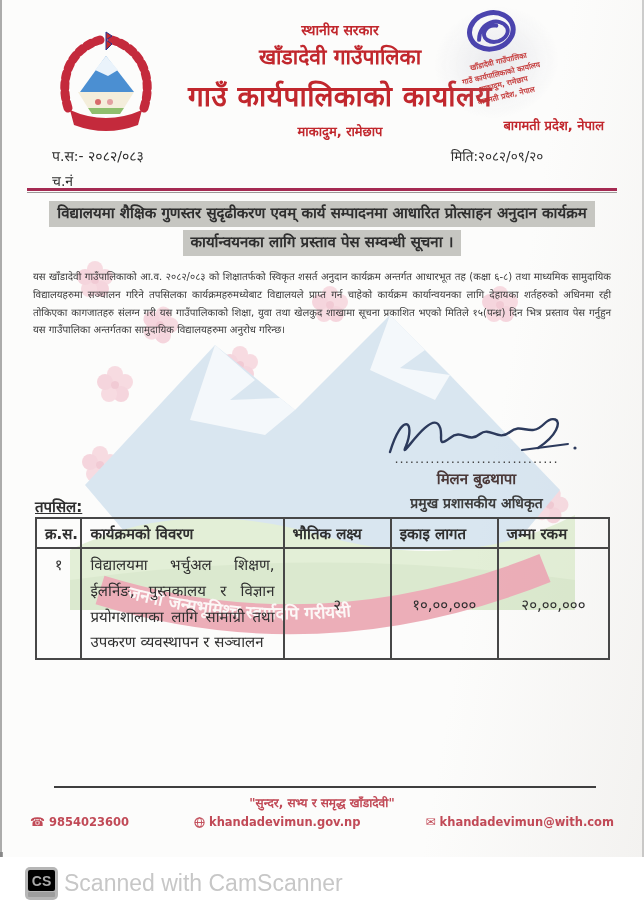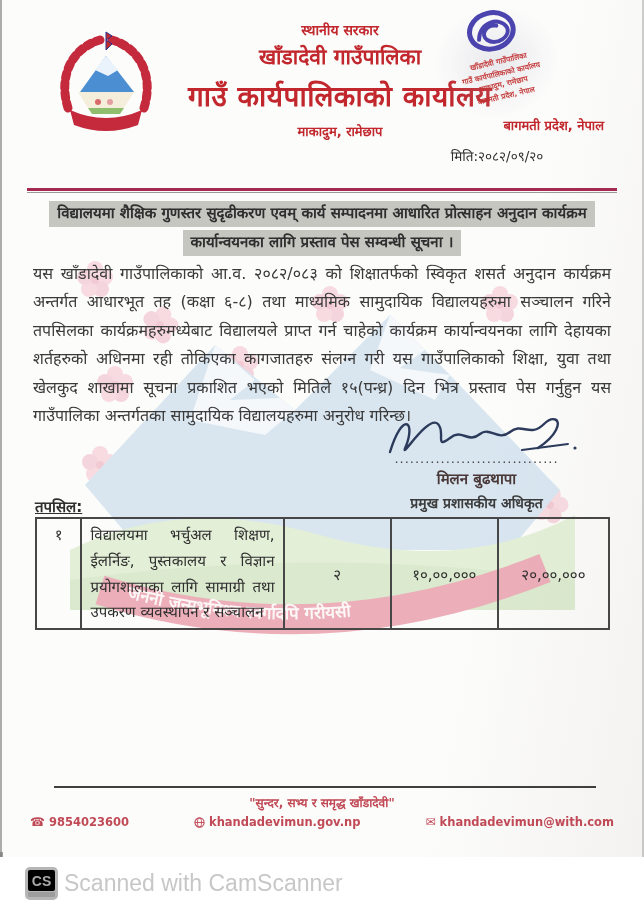--- a/index.html
+++ b/index.html
@@ -32,21 +32,21 @@
   .ref-right{left:372px;top:144px;width:250px;text-align:center;font-size:13.5px;color:#2f2f2f;line-height:1.8;}
   .rule-wrap{left:27px;top:188px;right:27px;}
   .rule-a{height:3px;background:#a52a52;}
   .rule-b{height:1px;background:#9d9898;margin-top:1px;}
   
   .subject{left:0;top:201px;width:644px;text-align:center;}
   .subj-line{display:inline-block;background:#c6c6c1;color:#2e2e2e;font-weight:bold;
              font-size:15px;padding:2px 8px;line-height:1.45;}
   .subj-line.second{margin-top:3px;}
   
-  .body-par{left:33px;top:260px;width:578px;font-size:16px;line-height:1.78;
+  .body-par{left:33px;top:268px;width:578px;font-size:10px;line-height:1.78;
             text-align:justify;color:#3a3a3a;}
   
   .sig{right:50px;top:404px;width:235px;text-align:center;}
   .sig-svg{display:block;margin:0 auto -14px auto;}
   .sig-dots{font-size:13px;color:#444;letter-spacing:1px;line-height:1;}
   .sig-name{font-size:15px;font-weight:bold;color:#4a3838;margin-top:3px;text-align:center;}
   .sig-title{font-size:14px;font-weight:bold;color:#3c3c3c;margin-top:5px;}
   
   .tapasil{left:35px;top:496px;font-size:15px;font-weight:bold;color:#2f2f2f;
            text-decoration:underline;}
@@ -160,20 +160,24 @@
       <div class="stamp-lines">
         <div>खाँडादेवी गाउँपालिका</div>
         <div>गाउँ कार्यपालिकाको कार्यालय</div>
         <div>माकादुम, रामेछाप</div>
         <div>बागमती प्रदेश, नेपाल</div>
       </div>
     </div>
 
     <div class="layer province">बागमती प्रदेश, नेपाल</div>
 
+    <div class="layer ref-left">
+      <div>प.स:- २०८२/०८३</div>
+      <div>च.नं</div>
+    </div>
     <div class="layer ref-right">
       <div>मिति:२०८२/०९/२०</div>
     </div>
 
     <div class="layer rule-wrap">
       <div class="rule-a"></div>
       <div class="rule-b"></div>
     </div>
 
     <div class="layer subject">
@@ -200,20 +204,27 @@
     <div class="layer tbl">
       <table>
         <colgroup>
           <col class="c-sn">
             <col class="c-desc">
             <col class="c-target">
             <col class="c-unit">
             <col class="c-total">
         </colgroup>
         <tbody>
+            <tr>
+          <th>क्र.स.</th>
+          <th>कार्यक्रमको विवरण</th>
+          <th>भौतिक लक्ष्य</th>
+          <th>इकाइ लागत</th>
+          <th>जम्मा रकम</th>
+        </tr>
         <tr>
           <td class="cell-sn">१</td>
           <td class="cell-desc">विद्यालयमा भर्चुअल शिक्षण, ईलर्निङ, पुस्तकालय र विज्ञान प्रयोगशालाका लागि सामाग्री तथा उपकरण व्यवस्थापन र सञ्चालन</td>
           <td class="cell-num">२</td>
           <td class="cell-num">१०,००,०००</td>
           <td class="cell-num">२०,००,०००</td>
         </tr>
       </tbody>
         </table>
     </div>

